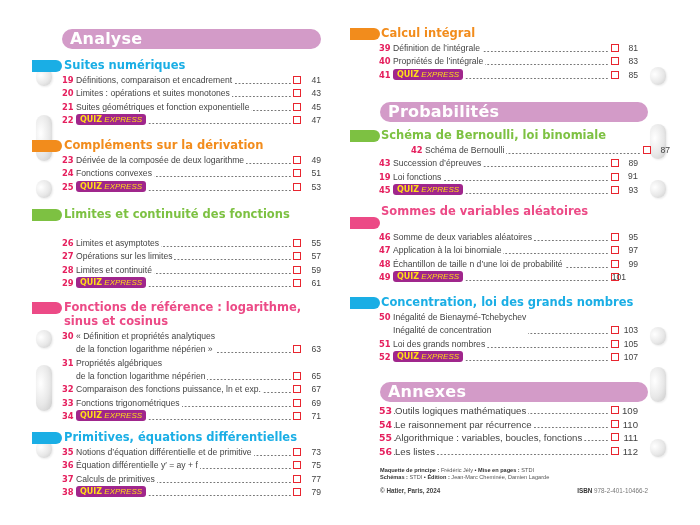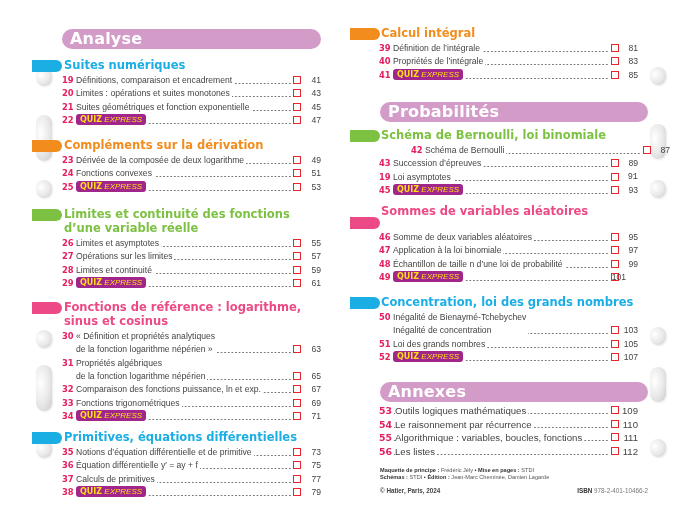--- a/index.html
+++ b/index.html
@@ -133,21 +133,20 @@
         <span class="dots" style="width: 215px;"></span>
         <span class="label"><span class="quiz"><span class="q1">QUIZ</span> <span class="q2">EXPRESS</span></span></span>
         <span class="box" style="left: 231px;"></span>
         <span class="pg" style="left: 239px;">53</span>
       </div>
     </div>
     <div>
       <div class="chapter-tab" style="position: absolute; left: 32px; top: 209px; width: 30px; background: rgb(125, 193, 66);"></div>
       <div class="chapter-title" style="left: 64px; top: 207px; color: rgb(125, 193, 66);">
         <div>Limites et continuité des fonctions</div>
-        <div>d’une variable réelle</div>
       </div>
       <div class="entry" style="left: 62px; top: 237px; width: 259px;">
         <span class="num">26</span>
         <span class="dots" style="width: 215px;"></span>
         <span class="label">Limites et asymptotes</span>
         <span class="box" style="left: 231px;"></span>
         <span class="pg" style="left: 239px;">55</span>
       </div>
       <div class="entry" style="left: 62px; top: 250.3px; width: 259px;">
         <span class="num">27</span>
@@ -308,21 +307,21 @@
       <div class="entry" style="left: 379px; top: 157.3px; width: 259px;">
         <span class="num">43</span>
         <span class="dots" style="width: 216px;"></span>
         <span class="label">Succession d’épreuves</span>
         <span class="box" style="left: 232px;"></span>
         <span class="pg" style="left: 239px;">89</span>
       </div>
       <div class="entry" style="left: 379px; top: 170.6px; width: 259px;">
         <span class="num">19</span>
         <span class="dots" style="width: 216px;"></span>
-        <span class="label">Loi asymptotes</span>
+        <span class="label">Loi fonctions</span>
         <span class="box" style="left: 232px;"></span>
         <span class="pg" style="left: 239px; font-family: Liberation Mono, monospace;">91</span>
       </div>
       <div class="entry" style="left: 379px; top: 183.9px; width: 259px;">
         <span class="num">45</span>
         <span class="dots" style="width: 216px;"></span>
         <span class="label"><span class="quiz"><span class="q1">QUIZ</span> <span class="q2">EXPRESS</span></span></span>
         <span class="box" style="left: 232px;"></span>
         <span class="pg" style="left: 239px;">93</span>
       </div>

